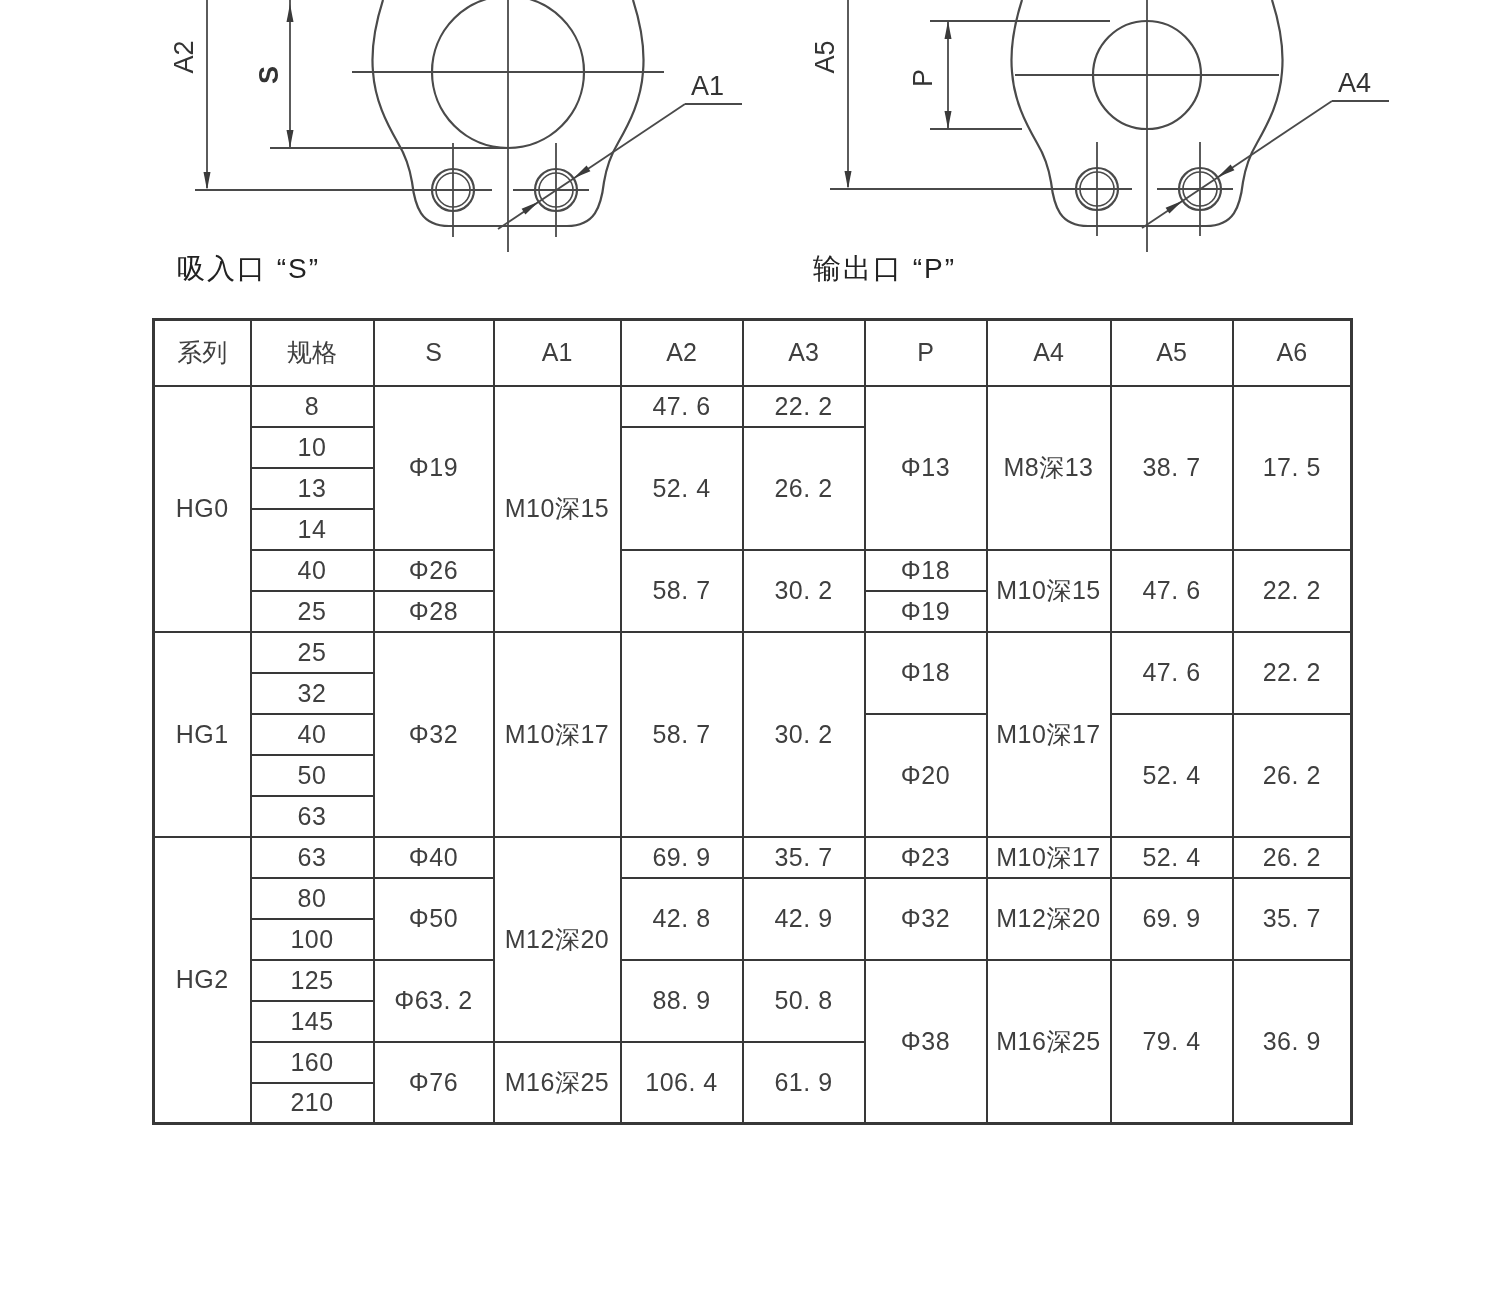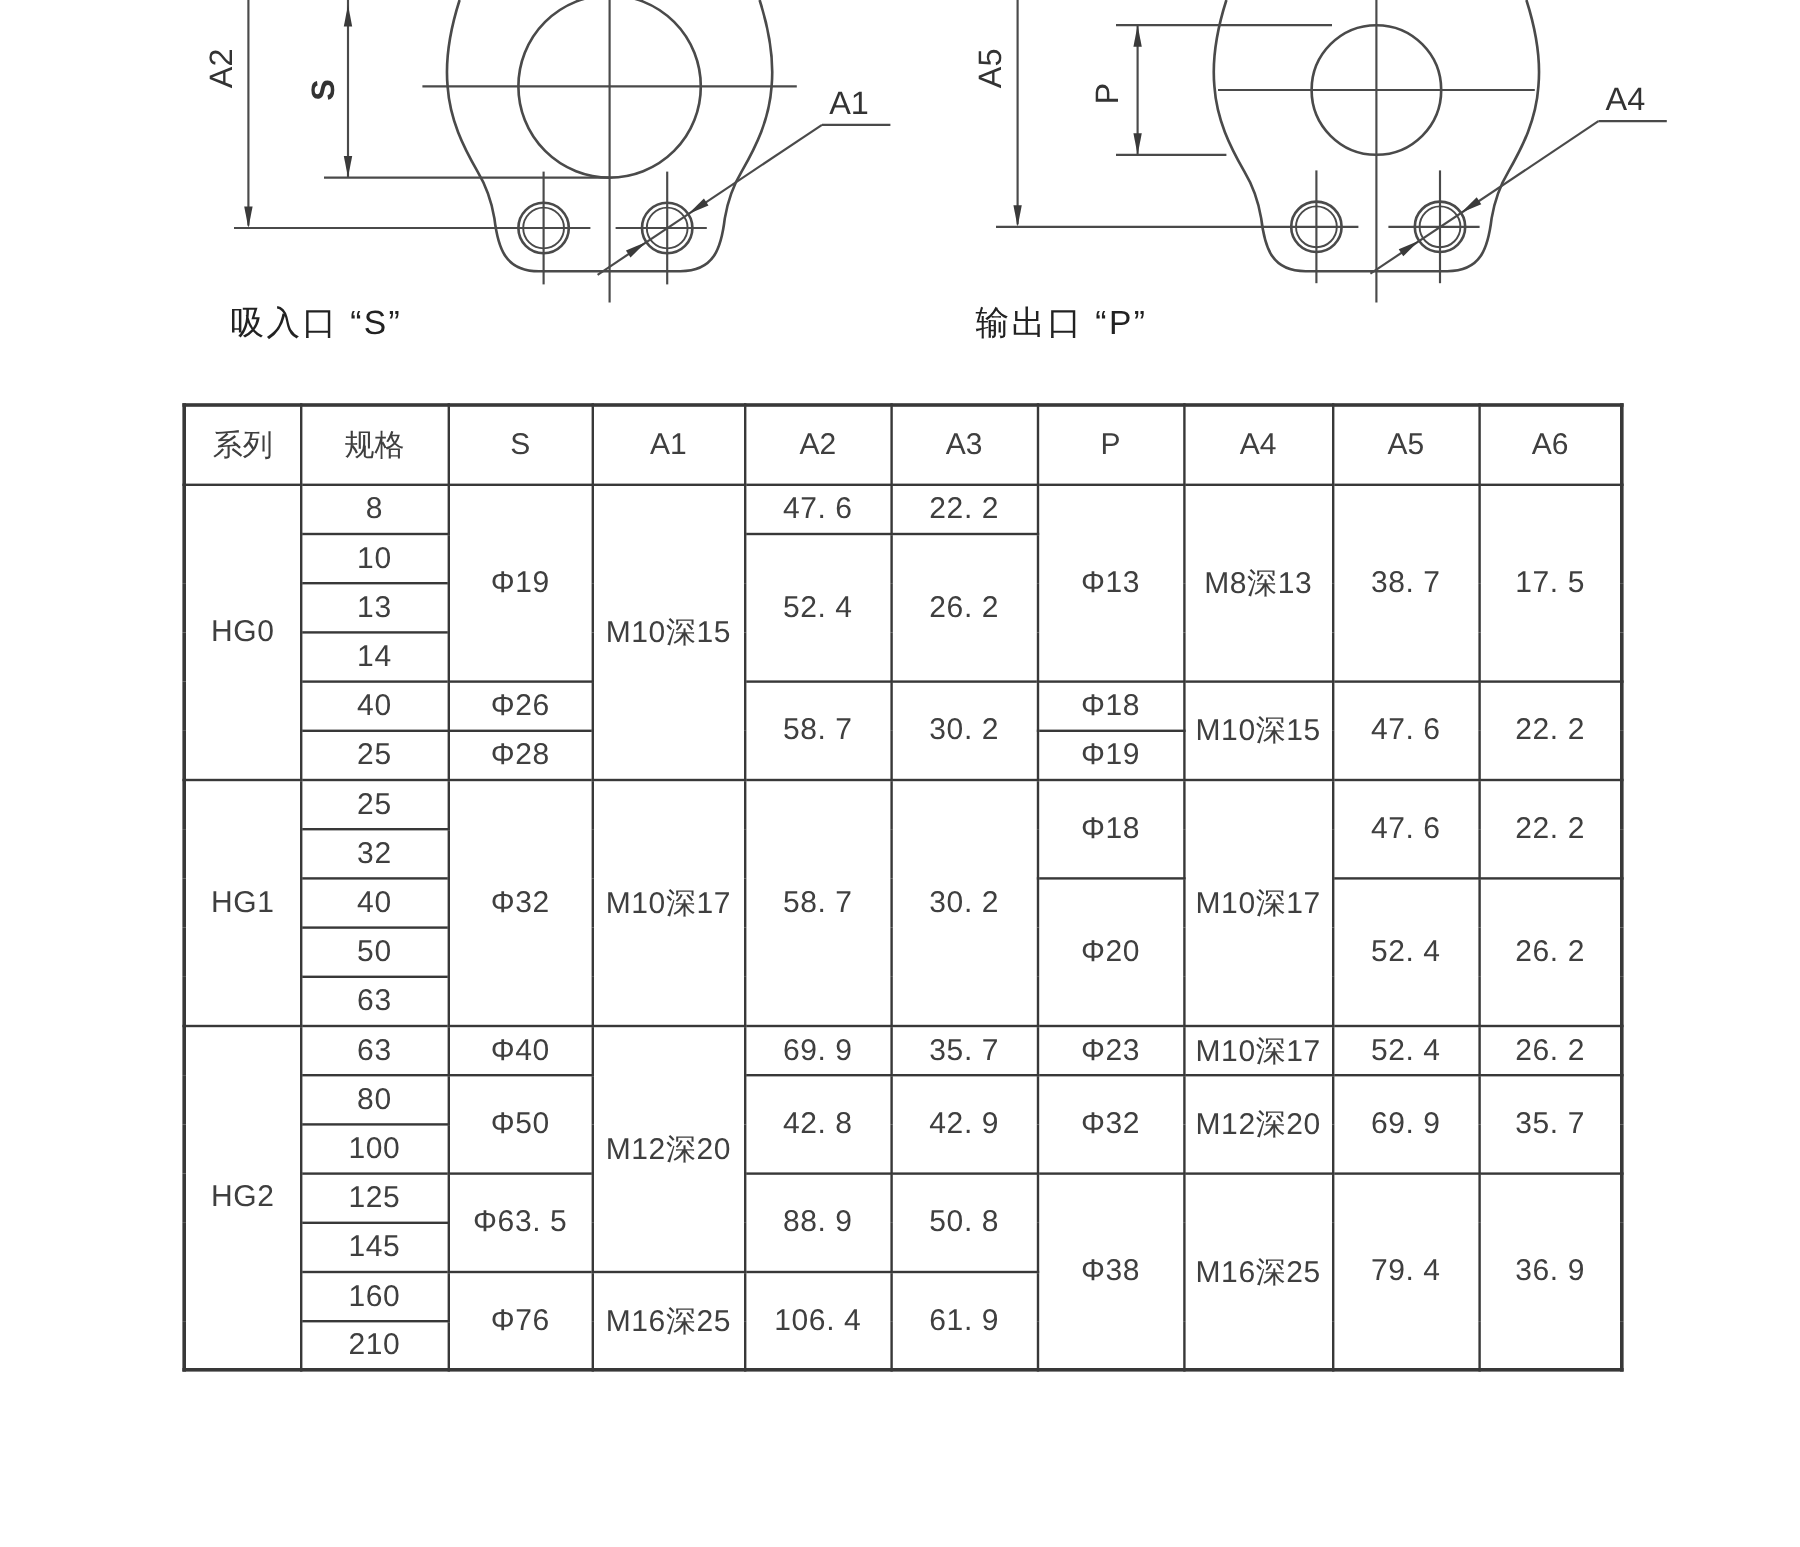--- a/index.html
+++ b/index.html
@@ -13,21 +13,21 @@
   .drawing .outline   { fill:none; stroke:#4a4a4a; stroke-width:2.2; }
   .drawing .thinline  { fill:none; stroke:#4a4a4a; stroke-width:1.8; }
   .drawing .holeline  { fill:none; stroke:#4a4a4a; stroke-width:1.6; }
   .drawing .arrow     { fill:#3a3a3a; stroke:none; }
   .drawing text       { fill:#333333; font-size:27px; font-family:"Liberation Sans","DejaVu Sans",sans-serif; }
   .caption {
     position:absolute; font-size:28px; color:#222222; letter-spacing:2px;
     white-space:nowrap;
   }
   .spec-table {
-    position:absolute; left:152px; top:336px; width:1198px;
+    position:absolute; left:152px; top:318px; width:1198px;
     border-collapse:collapse; table-layout:fixed;
     border:3px solid #383838;
   }
   .spec-table th, .spec-table td {
     border:2px solid #383838; text-align:center; vertical-align:middle;
     color:#3f3f3f; padding:0; font-weight:normal; white-space:nowrap;
     overflow:hidden;
   }
   .spec-table thead tr { height:66px; }
   .spec-table th { font-size:25px; }
@@ -107,21 +107,21 @@
       <text transform="translate(152,78) rotate(-90)" text-anchor="middle">P</text>
 
       <line class="thinline" x1="362" y1="228" x2="552" y2="101"></line>
       <line class="thinline" x1="552" y1="101" x2="609" y2="101"></line>
       <polygon class="arrow" points="437.5,177.3 454.4,170.2 450.6,164.4"></polygon>
       <polygon class="arrow" points="402.5,200.7 389.4,213.6 385.6,207.8"></polygon>
       <text x="558" y="92">A4</text>
     </svg>
   </div>
 
-  <div class="caption" style="left:192px; top:250px;text-align:right;">吸入口 “S”</div>
+  <div class="caption" style="left:177px; top:250px;text-align:right;">吸入口 “S”</div>
   <div class="caption" style="left:813px; top:250px;">输出口 “P”</div>
 
   <table class="spec-table">
     <colgroup>
         <col style="width: 97px;">
         <col style="width: 123px;">
         <col style="width: 120px;">
         <col style="width: 127px;">
         <col style="width: 122px;">
         <col style="width: 122px;">
@@ -230,21 +230,21 @@
           <td rowspan="2">Φ32</td>
           <td rowspan="2">M12深20</td>
           <td rowspan="2">69. 9</td>
           <td rowspan="2">35. 7</td>
         </tr>
         <tr>
           <td>100</td>
         </tr>
         <tr>
           <td>125</td>
-          <td rowspan="2">Φ63. 5</td>
+          <td rowspan="2">Φ63. 2</td>
           <td rowspan="2">88. 9</td>
           <td rowspan="2">50. 8</td>
           <td rowspan="4">Φ38</td>
           <td rowspan="4">M16深25</td>
           <td rowspan="4">79. 4</td>
           <td rowspan="4">36. 9</td>
         </tr>
         <tr>
           <td>145</td>
         </tr>

